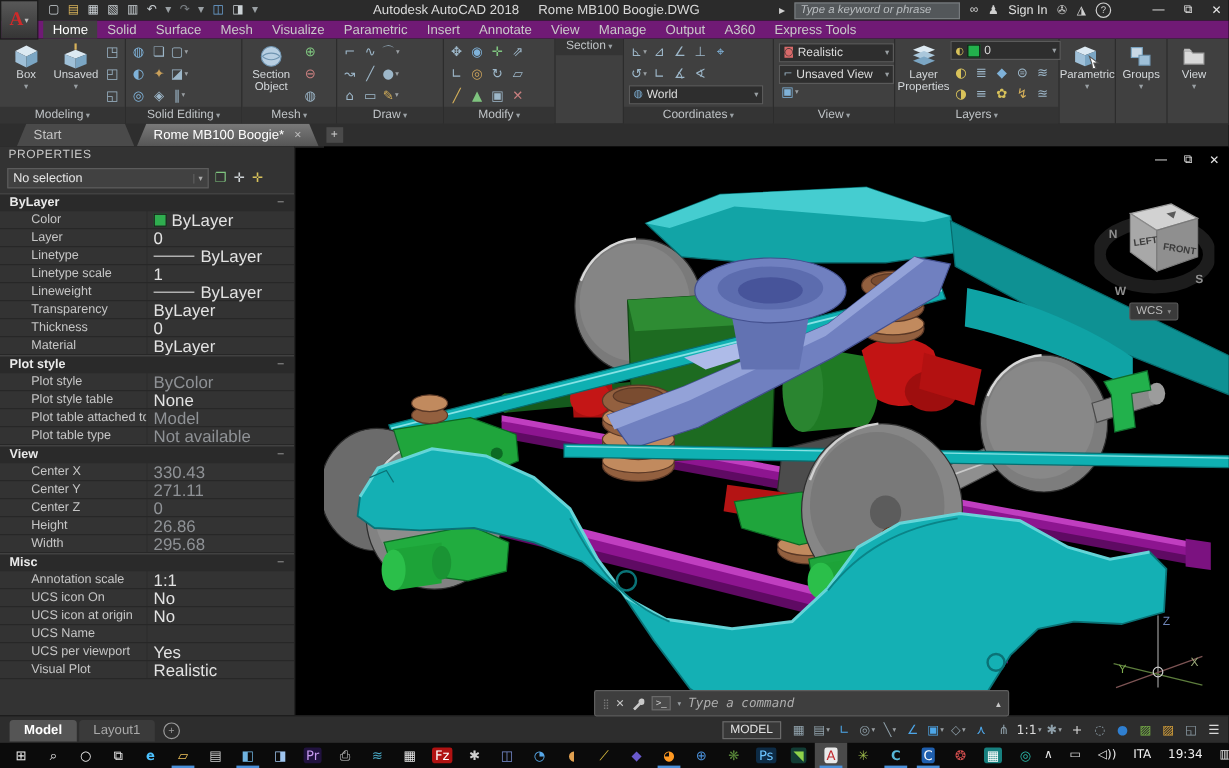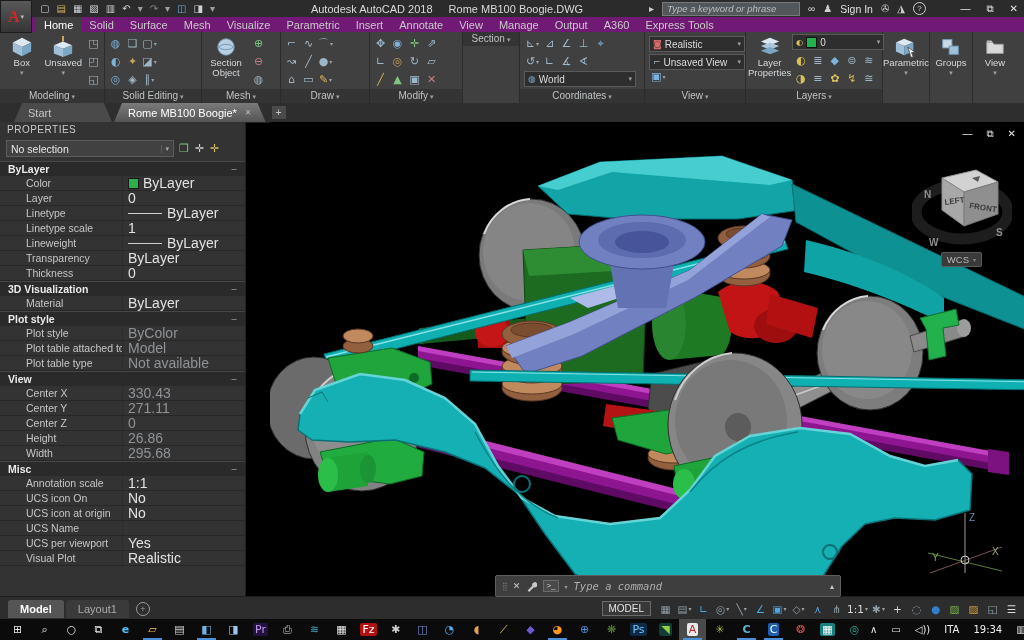--- a/index.html
+++ b/index.html
@@ -620,24 +620,20 @@
           <div class="prow">
           <span class="plabel">Thickness</span>
           <span class="pval">
               <span class="vtext">0</span>
             </span>
         </div>
         </div>
     </div>
 
     <div class="psec">
-      <div class="sec-h">
-          <span>3D Visualization</span>
-          <span class="minus"></span>
-        </div>
       <div class="sec-rows">
 
       <div class="prow">
           <span class="plabel">Material</span>
           <span class="pval">
               <span class="vtext">ByLayer</span>
             </span>
         </div>
         </div>
     </div>
@@ -646,20 +642,26 @@
       <div class="sec-h">
           <span>Plot style</span>
           <span class="minus"></span>
         </div>
       <div class="sec-rows">
 
       <div class="prow">
           <span class="plabel">Plot style</span>
           <span class="pval">
               <span class="vtext muted">ByColor</span>
+            </span>
+        </div>
+          <div class="prow">
+          <span class="plabel">Plot style table</span>
+          <span class="pval">
+              <span class="vtext">None</span>
             </span>
         </div>
           <div class="prow">
           <span class="plabel">Plot table attached to</span>
           <span class="pval">
               <span class="vtext muted">Model</span>
             </span>
         </div>
           <div class="prow">
           <span class="plabel">Plot table type</span>

